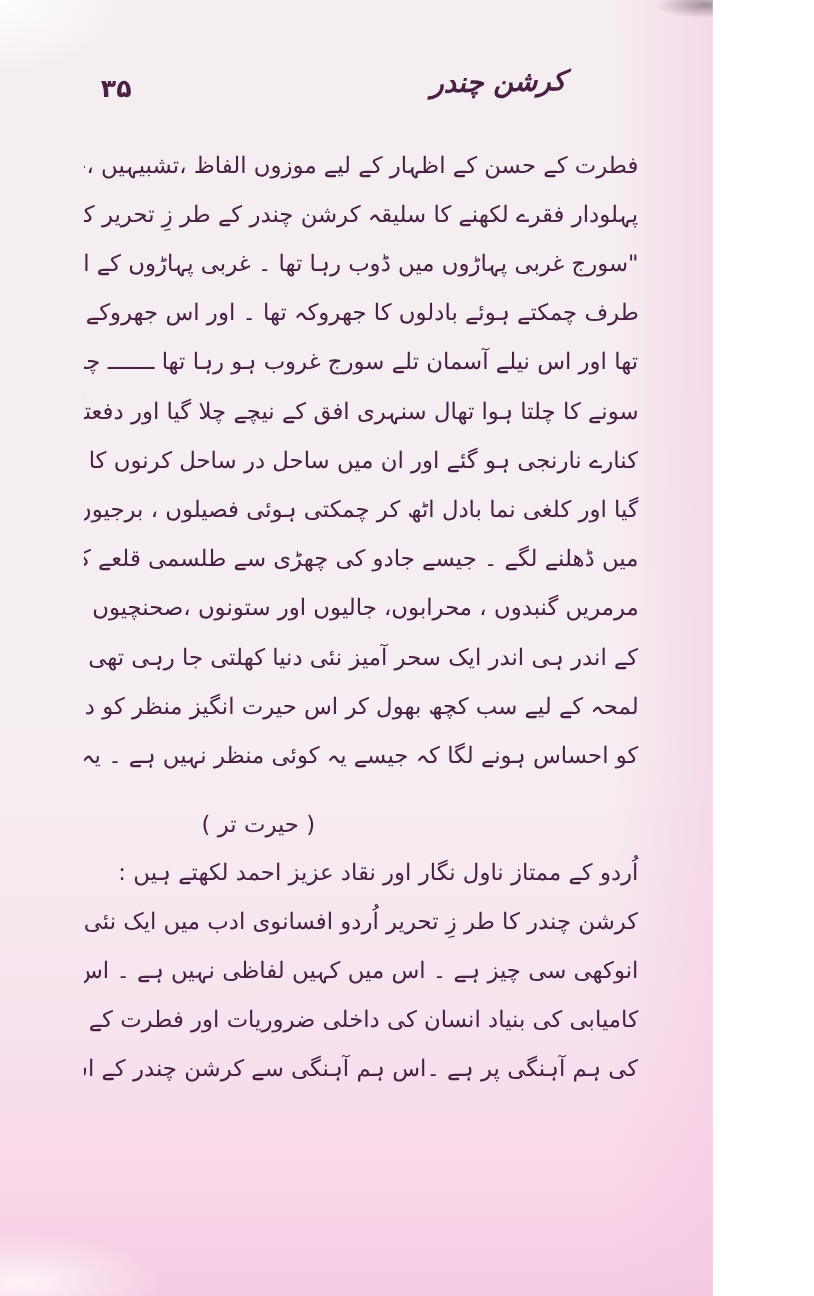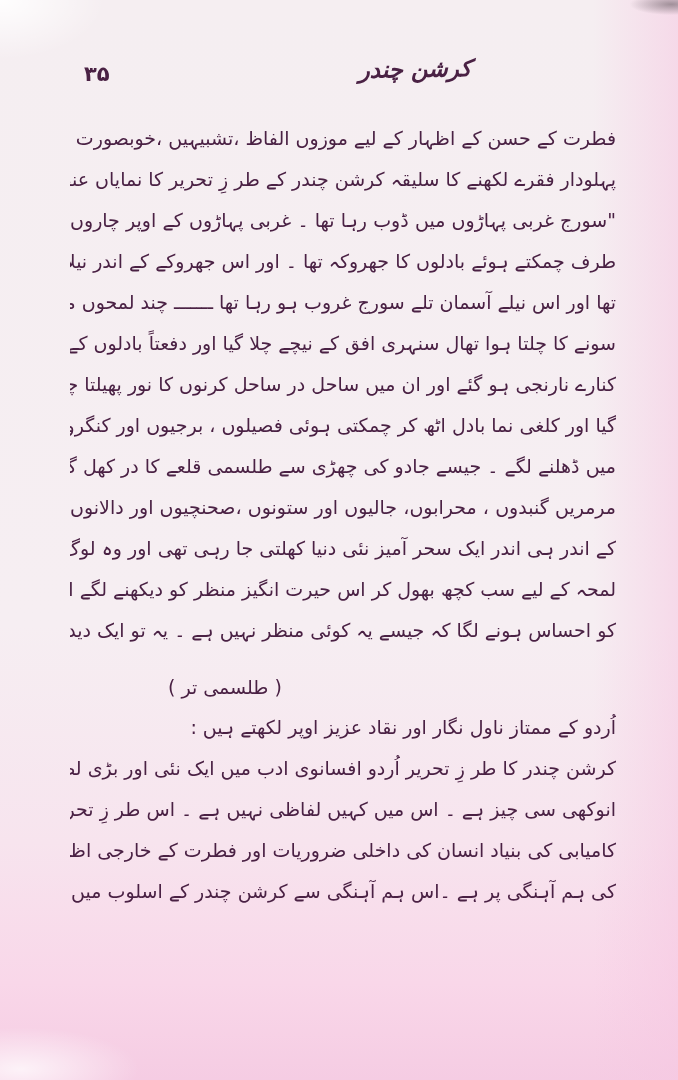--- a/index.html
+++ b/index.html
@@ -1,18 +1,18 @@
 <!DOCTYPE html>
 <html lang="ur"><head>
 <meta charset="utf-8">
 <style>
   html,body{margin:0;padding:0;background:#ffffff;}
   .page{
     position:relative;
-    width:678px;height:1080px;
+    width:594px;height:1080px;
     overflow:hidden;
     font-family:"DejaVu Sans",sans-serif;
     color:#4a2144;
     direction:rtl;
     background:
       radial-gradient(ellipse 58px 15px at 99% 0.4%, rgba(104,94,100,.60), rgba(104,94,100,0) 72%),
       radial-gradient(ellipse 150px 85px at 0% 0%, rgba(255,255,255,.95), rgba(255,255,255,0) 70%),
       radial-gradient(ellipse 170px 60px at 3% 99%, rgba(255,255,255,.75), rgba(255,255,255,0) 70%),
       linear-gradient(to left, rgba(246,200,226,.55), rgba(246,200,226,0) 85px),
       linear-gradient(180deg, #f5eef1 0%, #f6eef2 58%, #f7e4ee 78%, #f9d7e9 91%, #f5cce3 100%);
@@ -64,23 +64,23 @@
     <div class="line">سونے کا چلتا ہوا تھال سنہری افق کے نیچے چلا گیا اور دفعتاً بادلوں کے</div>
     <div class="line">کنارے نارنجی ہو گئے اور ان میں ساحل در ساحل کرنوں کا نور پھیلتا چلا</div>
     <div class="line">گیا اور کلغی نما بادل اٹھ کر چمکتی ہوئی فصیلوں ، برجیوں اور کنگروں کی صورت</div>
     <div class="line">میں ڈھلنے لگے ۔ جیسے جادو کی چھڑی سے طلسمی قلعے کا در کھل گیا تھا ۔ اور</div>
     <div class="line">مرمریں گنبدوں ، محرابوں، جالیوں اور ستونوں ،صحنچیوں اور دالانوں</div>
     <div class="line">کے اندر ہی اندر ایک سحر آمیز نئی دنیا کھلتی جا رہی تھی اور وہ لوگ ایک</div>
     <div class="line">لمحہ کے لیے سب کچھ بھول کر اس حیرت انگیز منظر کو دیکھنے لگے اور ننگو</div>
     <div class="line">کو احساس ہونے لگا کہ جیسے یہ کوئی منظر نہیں ہے ۔ یہ تو ایک دیدہ تر ہے‘‘</div>
   </div>
 
-  <div class="citation citation-1">( طلسمی تر )</div>
+  <div class="citation citation-1">( حیرت تر )</div>
 
-  <div class="intro-line">اُردو کے ممتاز ناول نگار اور نقاد عزیز اوپر لکھتے ہیں :</div>
+  <div class="intro-line">اُردو کے ممتاز ناول نگار اور نقاد عزیز احمد لکھتے ہیں :</div>
 
   <div class="body-block block-b">
     <div class="line">کرشن چندر کا طر زِ تحریر اُردو افسانوی ادب میں ایک نئی اور بڑی لطیف</div>
     <div class="line">انوکھی سی چیز ہے ۔ اس میں کہیں لفاظی نہیں ہے ۔ اس طر زِ تحریر کی</div>
     <div class="line">کامیابی کی بنیاد انسان کی داخلی ضروریات اور فطرت کے خارجی اظہارات</div>
     <div class="line">کی ہم آہنگی پر ہے ۔اس ہم آہنگی سے کرشن چندر کے اسلوب میں وہ</div>
   </div>
 
 
 </div>

